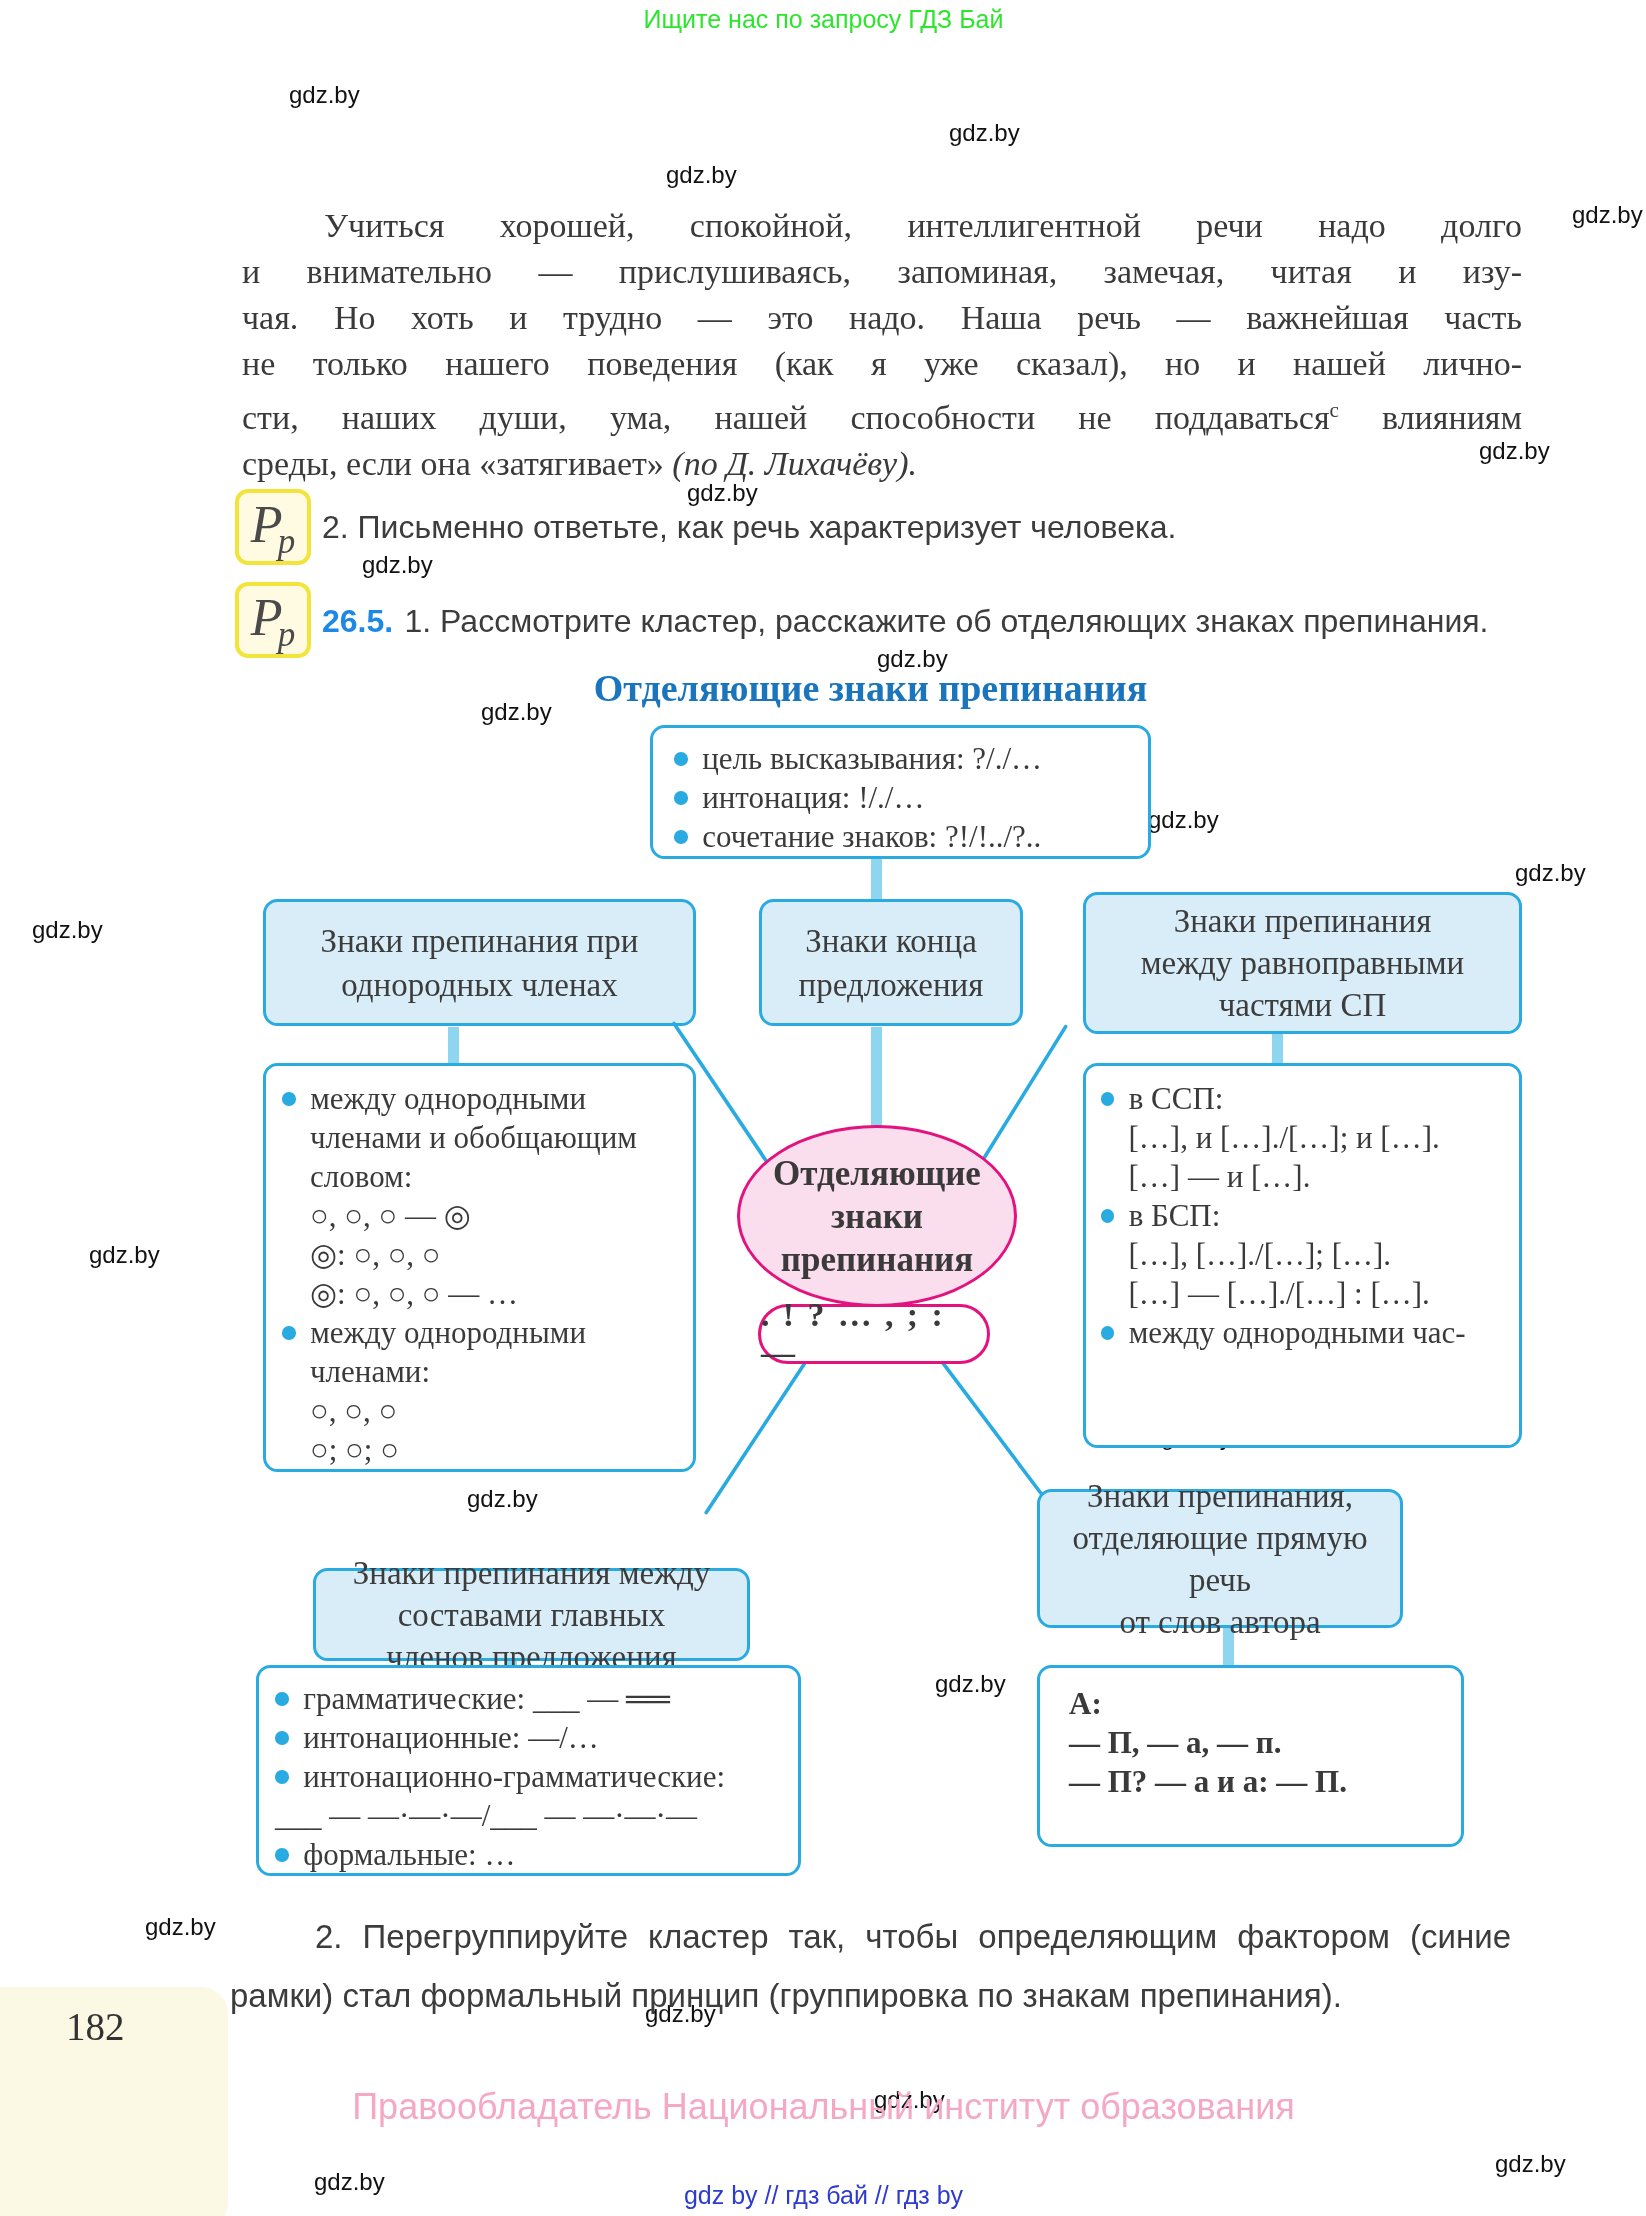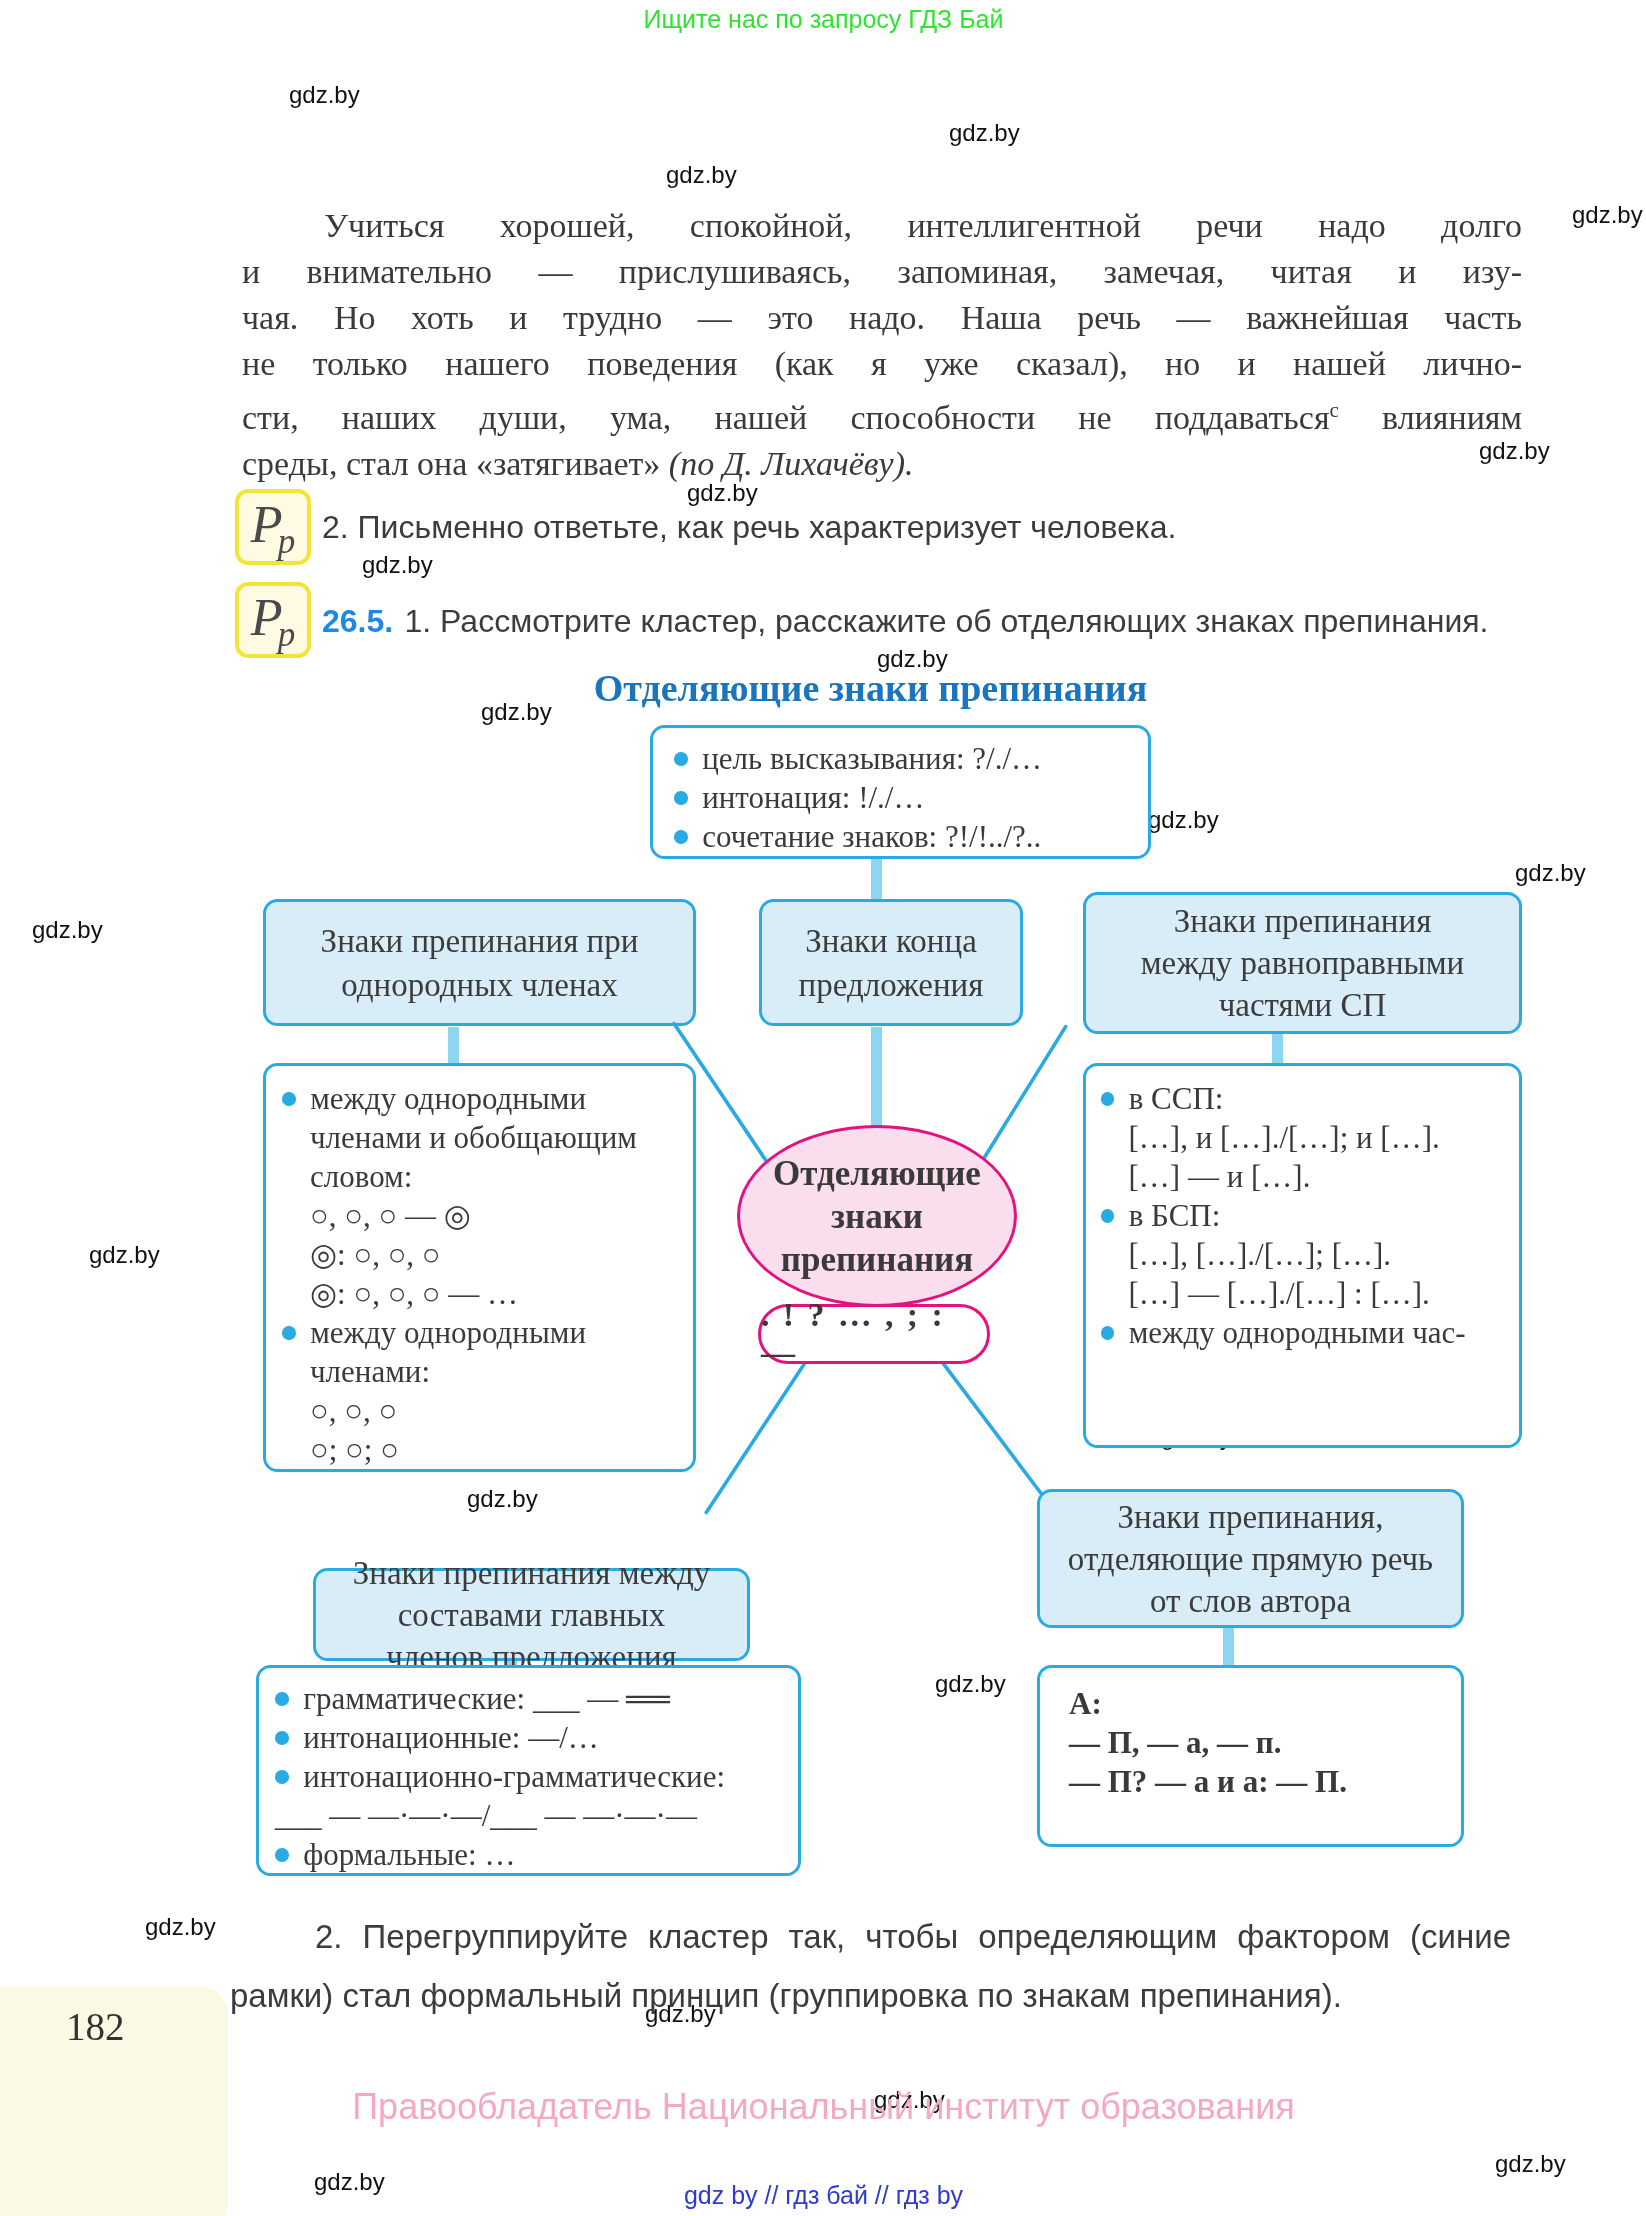--- a/index.html
+++ b/index.html
@@ -87,21 +87,21 @@
 <span class="wm" style="left:874px;top:2086px">gdz.by</span>
 <span class="wm" style="left:1495px;top:2150px">gdz.by</span>
 <span class="wm" style="left:314px;top:2168px">gdz.by</span>
 
 <div class="passage">
   <div class="pline first">Учиться хорошей, спокойной, интеллигентной речи надо долго</div>
   <div class="pline">и внимательно — прислушиваясь, запоминая, замечая, читая и изу-</div>
   <div class="pline">чая. Но хоть и трудно — это надо. Наша речь — важнейшая часть</div>
   <div class="pline">не только нашего поведения (как я уже сказал), но и нашей лично-</div>
   <div class="pline"><span>сти, наших души, ума, нашей способности не поддаваться</span><sup>с</sup><span> влияниям</span></div>
-  <div class="pline last"><span>среды, стал она «затягивает» </span><span class="src">(по Д. Лихачёву).</span></div>
+  <div class="pline last"><span>среды, если она «затягивает» </span><span class="src">(по Д. Лихачёву).</span></div>
 </div>
 
 <div class="ex-icon" style="left:235px;top:489px"><span class="big">Р</span><span class="small">р</span></div>
 <div class="ex-text" style="left:322px;top:509px">2. Письменно ответьте, как речь характеризует человека.</div>
 
 <div class="ex-icon" style="left:235px;top:582px"><span class="big">Р</span><span class="small">р</span></div>
 <div class="ex-text" style="left:322px;top:603px"><span class="ex-num">26.5.</span><span>1. Рассмотрите кластер, расскажите об отделяющих знаках препинания.</span></div>
 
 <div class="cl-title">Отделяющие знаки препинания</div>
 
@@ -217,21 +217,21 @@
       <span class="bullet"></span>
       <span>интонационно-грамматические:</span>
     </div>
   <div class="dline">___ — —·—·—/___ — —·—·—</div>
   <div class="dline">
       <span class="bullet"></span>
       <span>формальные: …</span>
     </div>
 </div>
 
-<div class="box fill hdr" style="left:1017px;top:1489px;width:427px;height:139px;line-height:42px">
+<div class="box fill hdr" style="left:1017px;top:1489px;width:366px;height:139px;line-height:42px">
   <div>
       <div>Знаки препинания,</div>
       <div>отделяющие прямую речь</div>
       <div>от слов автора</div>
     </div>
 </div>
 
 <div class="box" style="left:1017px;top:1665px;width:427px;height:182px;padding:16px 29px;font-weight:bold">
   <div class="dline">А:</div>
   <div class="dline">— П, — а, — п.</div>

